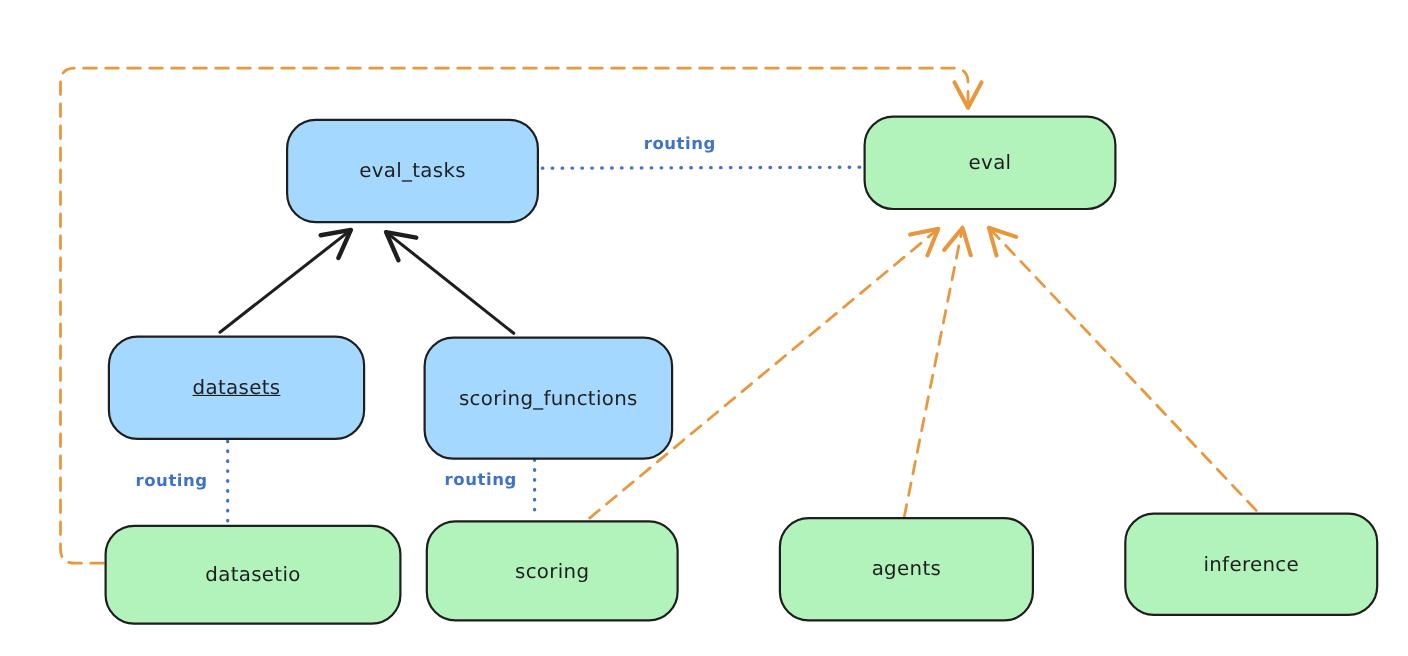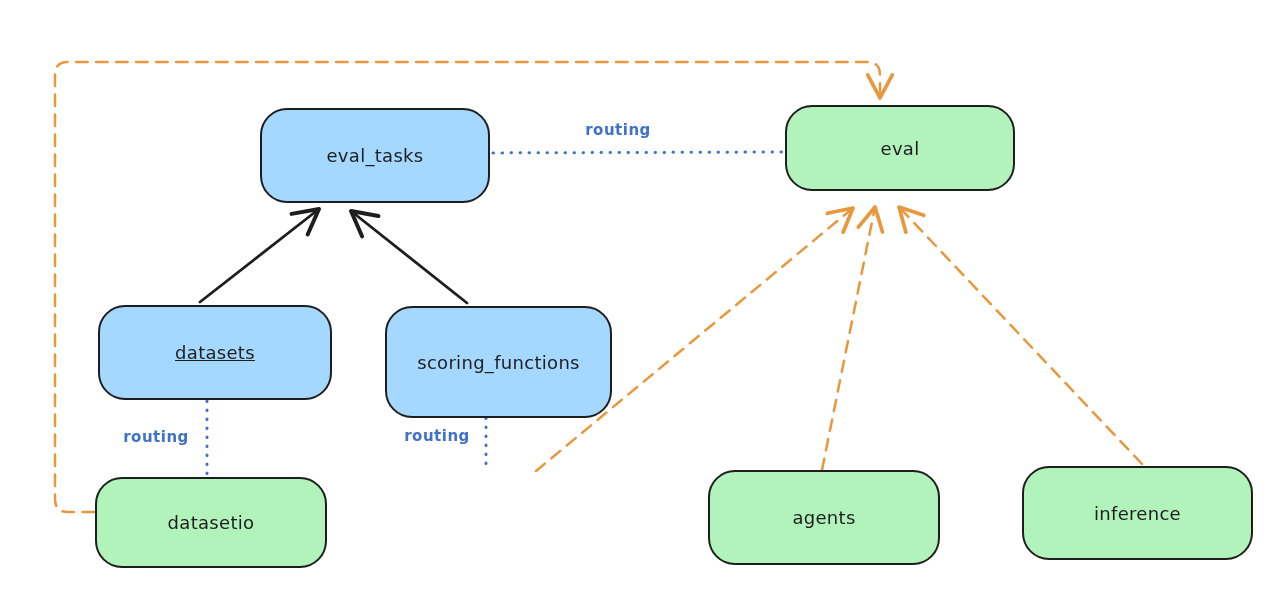--- a/index.html
+++ b/index.html
@@ -77,24 +77,27 @@
   </div>
 
   <div class="node blue" style="left:98px;   top:305px; width:234px; height:95px;text-decoration:underline;">
     <span>datasets</span>
   </div>
 
   <div class="node blue" style="left:385px;  top:306px; width:227px; height:112px;">
     <span>scoring_functions</span>
   </div>
 
-  <div class="node green" style="left:95px;   top:477px; width:232px; height:91px;">
+  <div class="node green" style="left:95px;   top:477px; width:270px; height:91px;">
     <span>datasetio</span>
   </div>
 
+  <div class="node green" style="left:387px;  top:473px; width:230px; height:92px;">
+    <span>scoring</span>
+  </div>
 
   <div class="node green" style="left:708px;  top:470px; width:232px; height:95px;">
     <span>agents</span>
   </div>
 
   <div class="node green" style="left:1022px; top:466px; width:231px; height:94px;">
     <span>inference</span>
   </div>
 
   <div class="edge-label" style="left:618px; top:130px;">routing</div>

